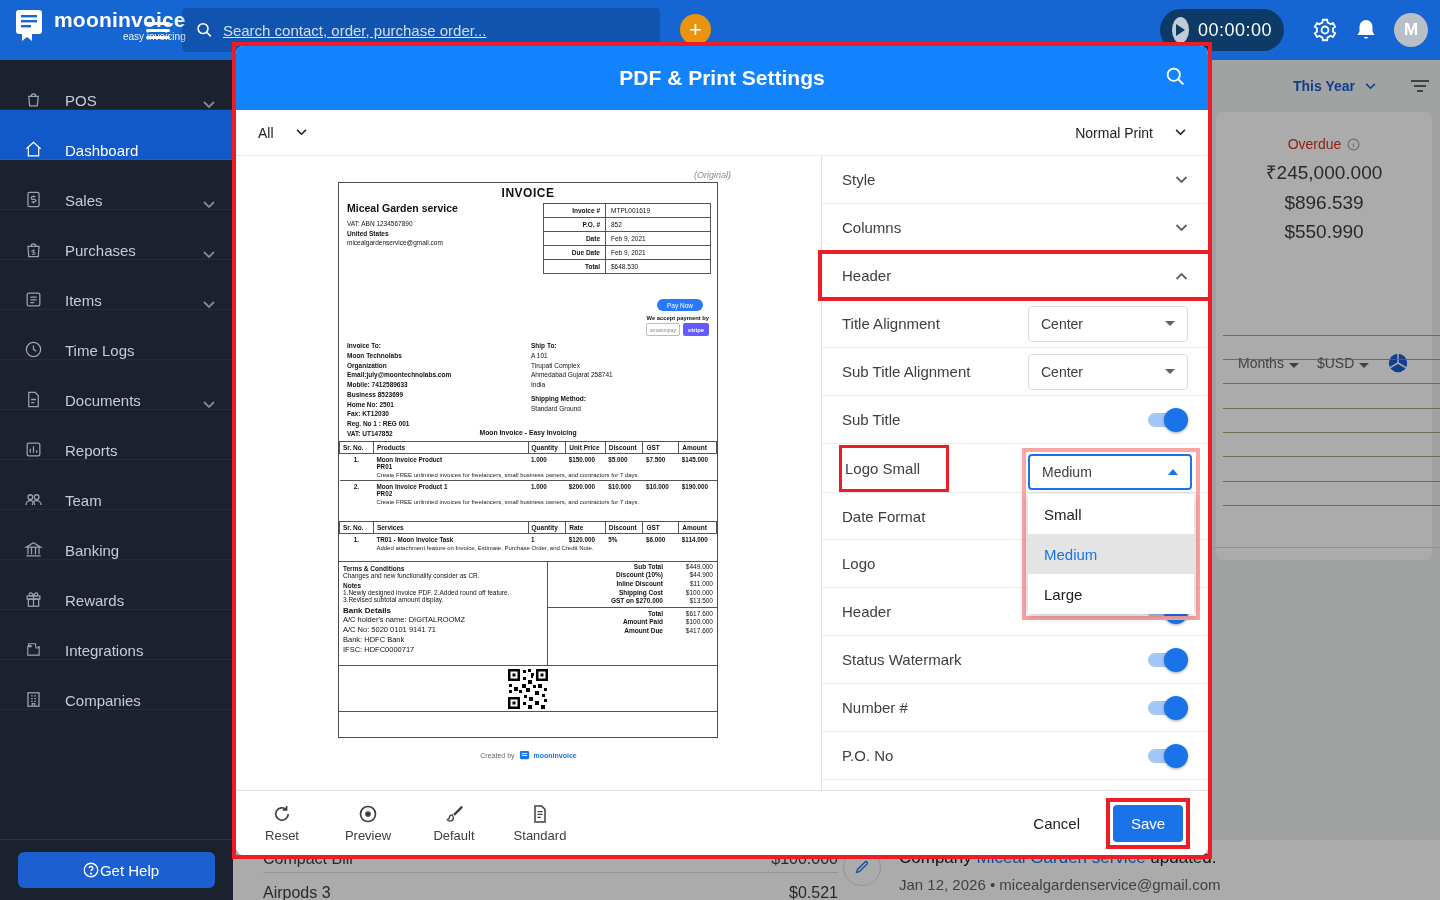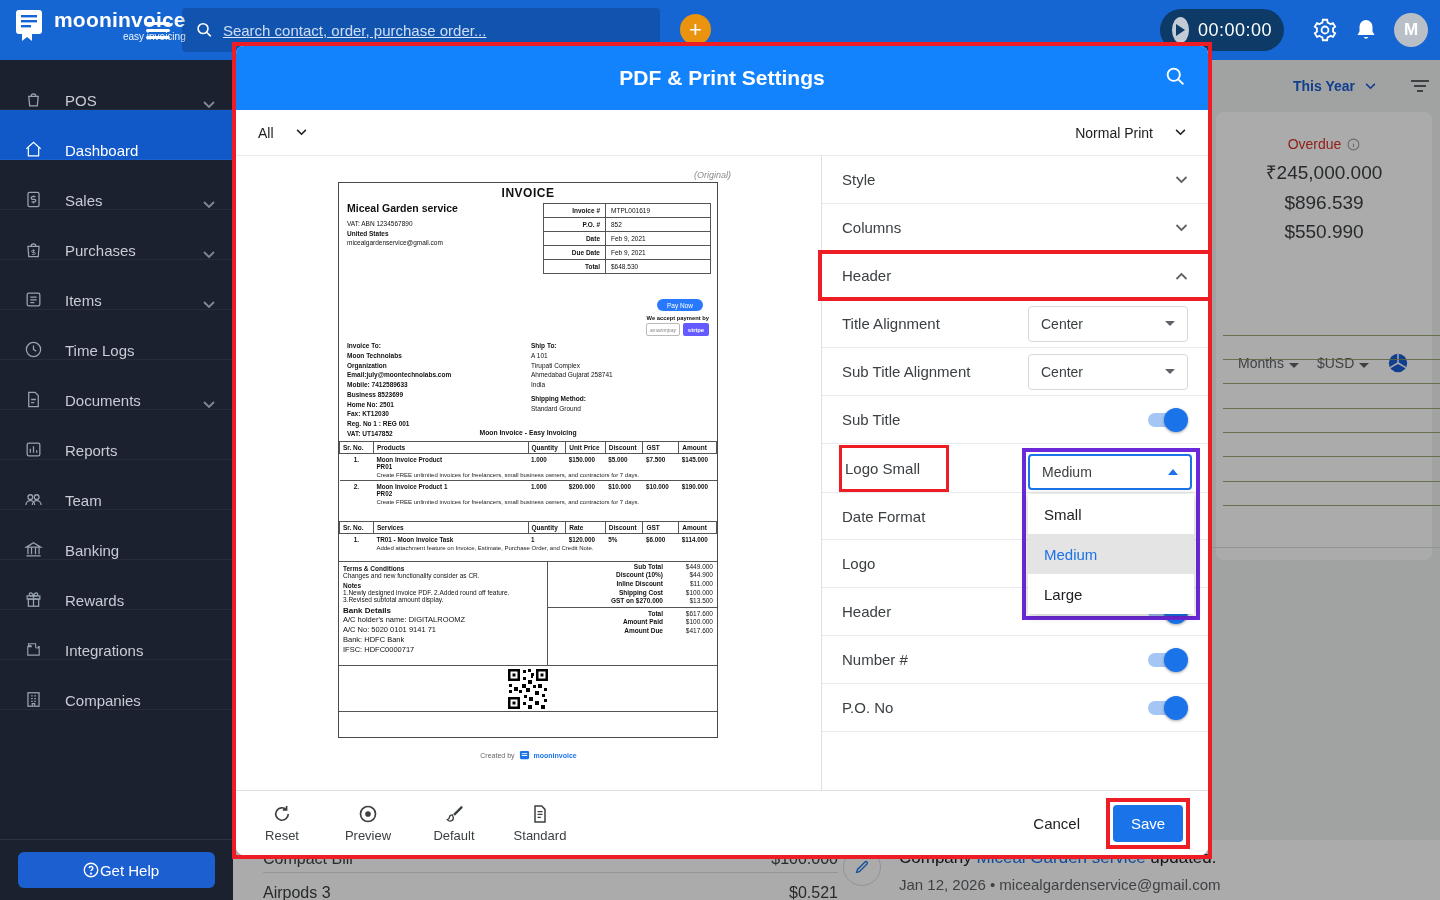--- a/index.html
+++ b/index.html
@@ -79,21 +79,21 @@
   
   .srow { height:48px; border-bottom:1px solid #e8eaed; display:flex; align-items:center; justify-content:space-between;
     padding:0 20px; font-size:15px; color:#3c4043; position:relative; }
   .sel { width:160px; height:36px; border:1px solid #d7d9dd; border-radius:4px; display:flex; align-items:center;
     justify-content:space-between; padding:0 12px; font-size:14px; color:#3c4043; cursor:pointer; background:#fff; }
   .toggle { width:36px; height:14px; background:#a3c6f5; border-radius:7px; position:relative; cursor:pointer; margin-right:4px; }
   .toggle::after { content:""; position:absolute; right:-4px; top:-5px; width:24px; height:24px; background:#1a73e8;
     border-radius:50%; box-shadow:0 1px 3px rgba(0,0,0,.35); }
   .red-box-row { position:absolute; inset:-2px -4px; border:4px solid #ee1c25; pointer-events:none; }
   #logo-size-label-box { border:3px solid #ee1c25; padding:12px 26px 12px 0; margin-left:-3px; padding-left:3px; }
-  #logo-size-dd-annot { position:absolute; right:8px; top:4px; width:178px; border:4px solid #6d28d9; z-index:4; padding:2px; background:transparent; }
+  #logo-size-dd-annot { position:absolute; right:8px; top:4px; width:178px; border:4px solid #fca5a5; z-index:4; padding:2px; background:transparent; }
   #logo-size-sel { border:2px solid #1a73e8; width:164px; }
   #logo-size-sel .caret-up { width:0; height:0; border-left:5px solid transparent; border-right:5px solid transparent;
     border-bottom:6px solid #1a73e8; }
   #dd-menu { background:#fff; box-shadow:0 2px 8px rgba(0,0,0,.25); margin-top:4px; }
   .dd-opt { height:40px; display:flex; align-items:center; padding:0 16px; font-size:15px; color:#202124; cursor:pointer; background:#fff; }
   .dd-opt.selected { background:#e4e4e4; color:#1a73e8; }
 
   
   #modal-footer { height:65px; border-top:1px solid #e0e0e0; display:flex; align-items:center; padding:0 18px; gap:30px;
     border-radius:0 0 8px 8px; background:#fff; }
@@ -720,20 +720,24 @@
         <span>Date Format</span>
       </div>
       <div class="srow">
         <span>Logo</span>
       </div>
       <div class="srow">
         <span>Header</span>
         <div class="toggle"></div>
       </div>
       <div class="srow">
+        <span>Status Watermark</span>
+        <div class="toggle"></div>
+      </div>
+      <div class="srow">
         <span>Number #</span>
         <div class="toggle"></div>
       </div>
       <div class="srow">
         <span>P.O. No</span>
         <div class="toggle"></div>
       </div>
     </div>
   </div>
 

